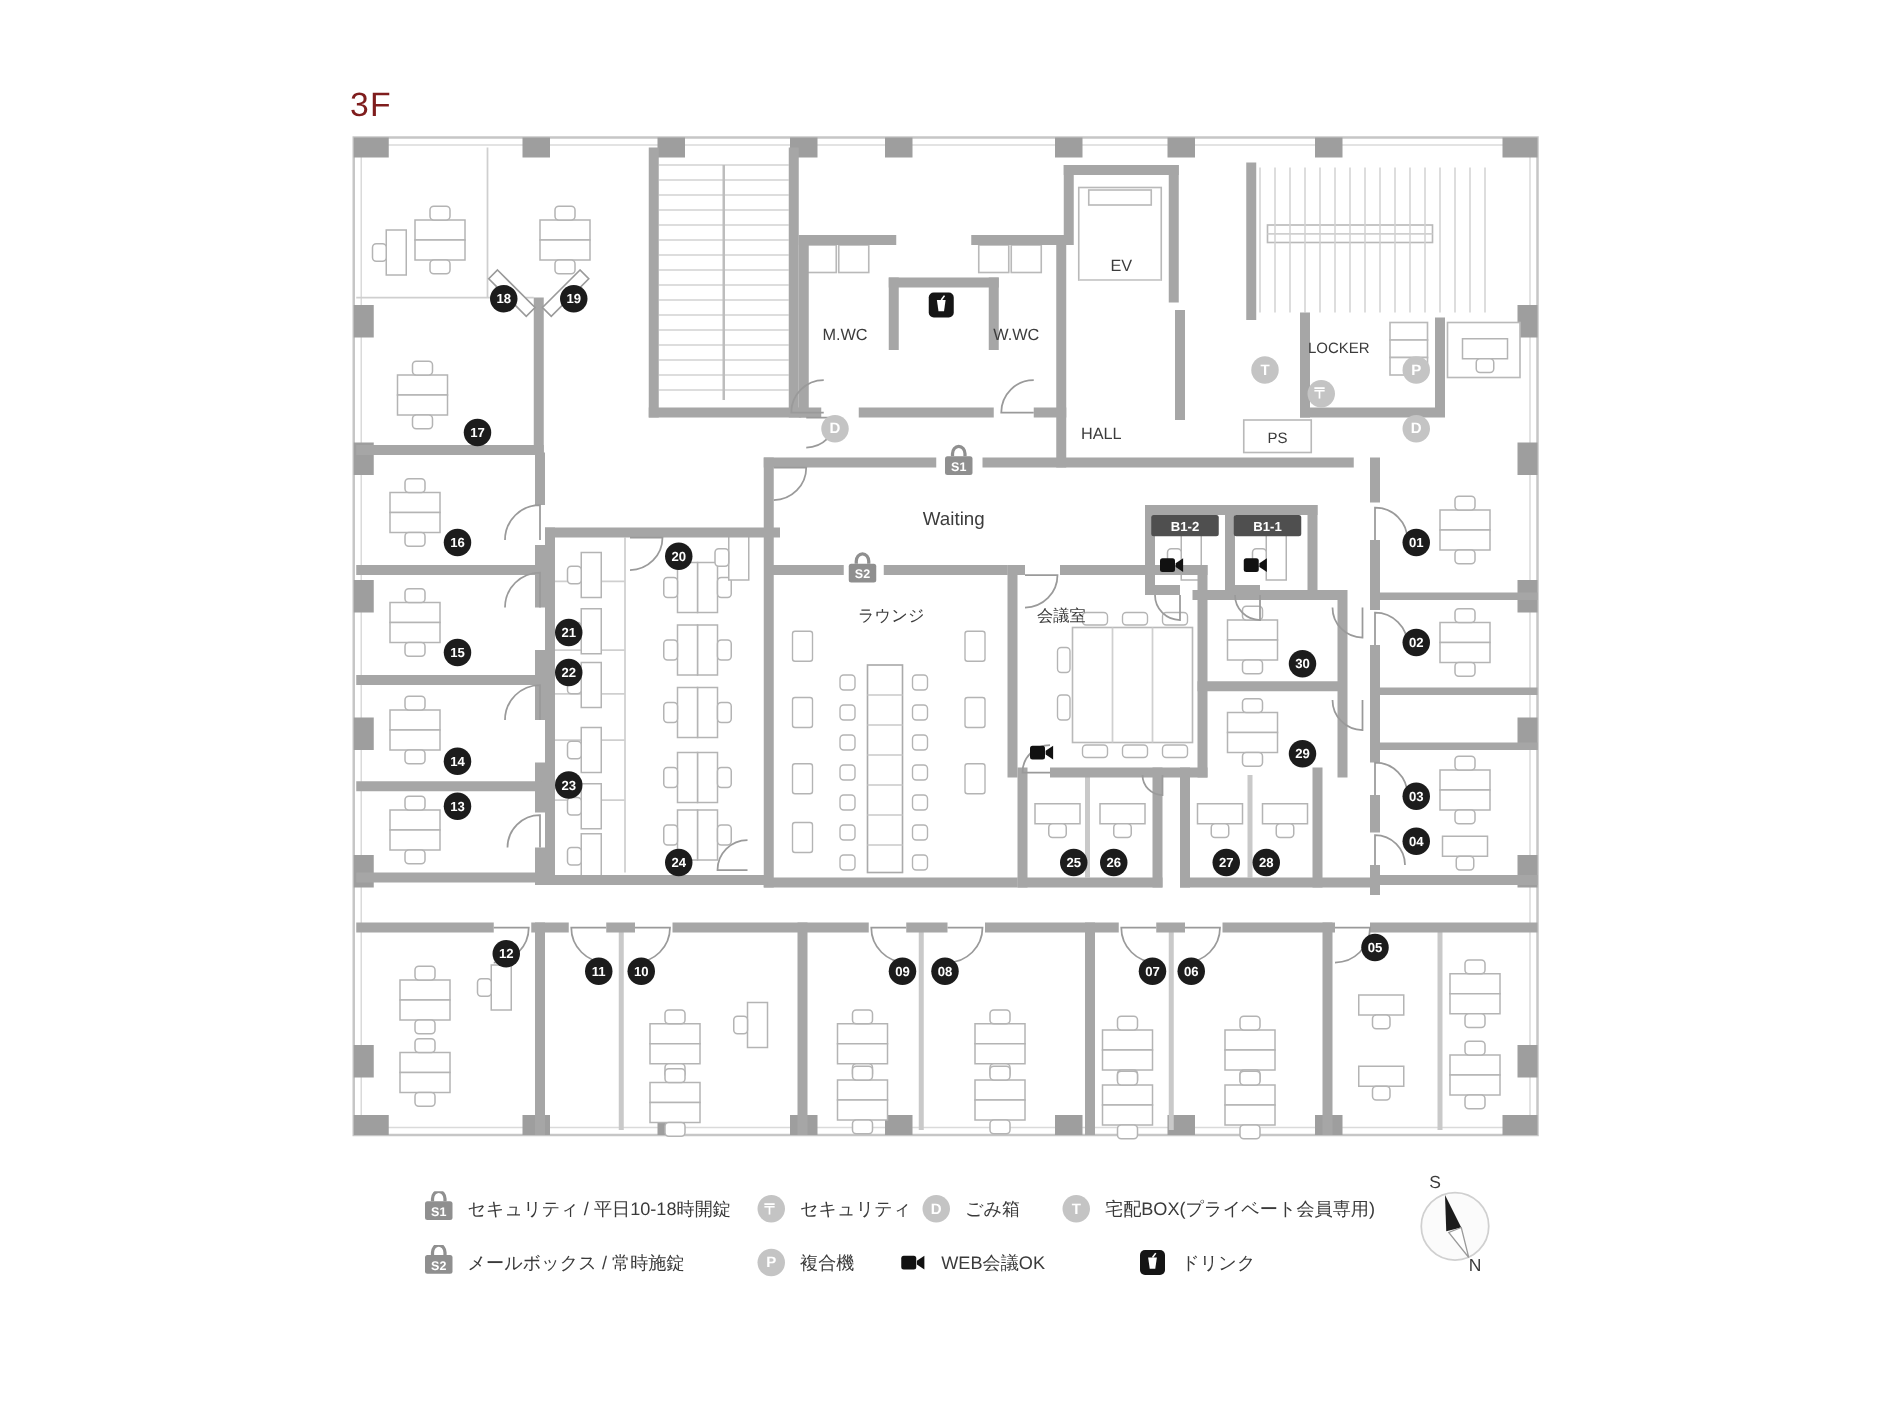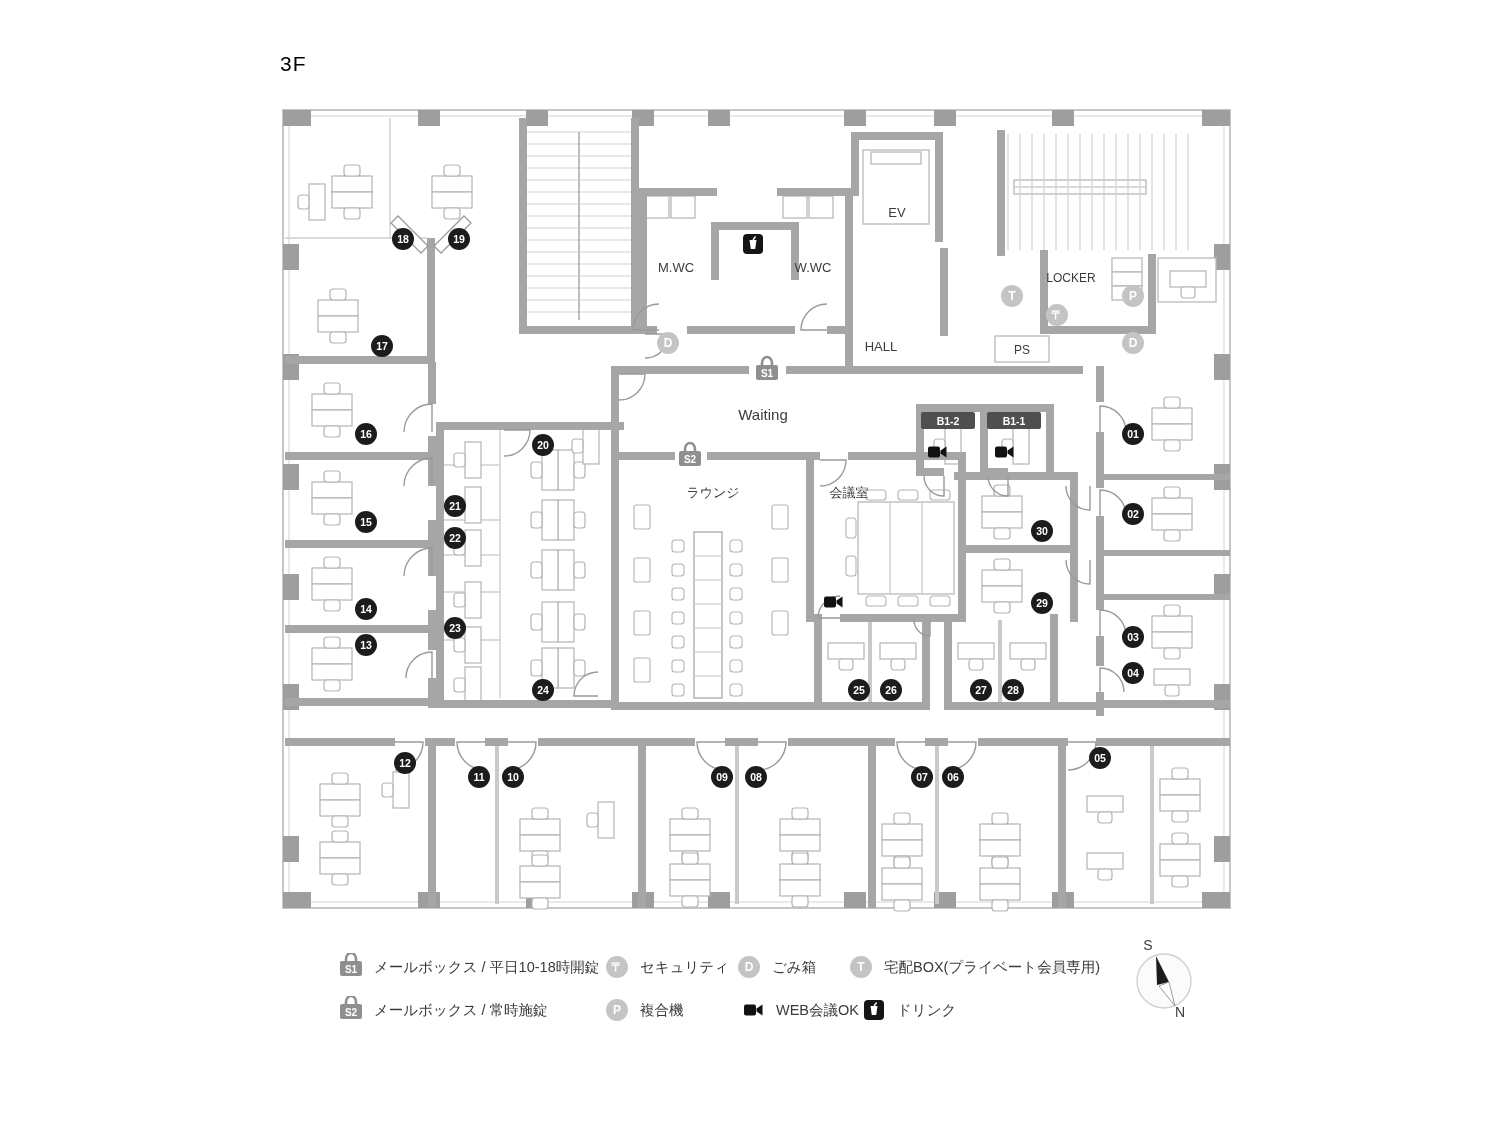--- a/index.html
+++ b/index.html
@@ -1,18 +1,18 @@
 <!DOCTYPE html>
 <html><head>
 <meta charset="utf-8">
 <style>
   html,body{margin:0;padding:0;background:#fff;}
   .stage{position:relative;width:1512px;height:1134px;background:#fff;overflow:hidden;
          font-family:"Liberation Sans","DejaVu Sans",sans-serif;}
-  .floor-title{position:absolute;left:280px;top:52px;font-size:21px;color:#000000;letter-spacing:1px;}
+  .floor-title{position:absolute;left:280px;top:69px;font-size:27px;color:#7f1d1d;letter-spacing:1px;}
   #plan{position:absolute;left:0;top:0;}
   #legend{position:absolute;left:0;top:0;width:100%;height:100%;pointer-events:none;}
   .legend-item{position:absolute;display:flex;align-items:center;gap:9px;height:28px;
                font-size:14.5px;color:#3a3a3a;white-space:nowrap;}
   .legend-item svg{flex:0 0 auto;}
 </style>
 </head>
 <body>
 
 <div class="stage">
@@ -537,21 +537,21 @@
 
   <div id="legend">
       <div class="legend-item" style="left: 337px; top: 953px;">
         <svg width="28" height="28" viewBox="-14 -14 28 28">
           <g transform="translate(0,1)">
             <path d="M -5 -7 v -2 a 5 6 0 0 1 10 0 v 2" fill="none" stroke="#8f8f8f" stroke-width="2.6"></path>
             <rect x="-11" y="-7" width="22" height="15" rx="2" fill="#8f8f8f"></rect>
             <text x="0" y="4.6" font-size="10" fill="#fff" text-anchor="middle" font-family="&quot;Liberation Sans&quot;,&quot;DejaVu Sans&quot;,sans-serif" font-weight="bold">S1</text>
           </g>
         </svg>
-        <span>メールボックス / 平日10-18時開錠</span>
+        <span>セキュリティ / 平日10-18時開錠</span>
       </div>
       <div class="legend-item" style="left: 603px; top: 953px;">
         <svg width="28" height="28" viewBox="-14 -14 28 28">
           <g>
             <circle cx="0" cy="0" r="11" fill="#c4c4c4"></circle>
             <text x="0" y="3.8" font-size="12" fill="#fff" text-anchor="middle" font-family="&quot;Liberation Sans&quot;,&quot;DejaVu Sans&quot;,sans-serif" font-weight="bold">〒</text>
           </g>
         </svg>
         <span>セキュリティ</span>
       </div>
@@ -585,30 +585,30 @@
       </div>
       <div class="legend-item" style="left: 603px; top: 996px;">
         <svg width="28" height="28" viewBox="-14 -14 28 28">
           <g>
             <circle cx="0" cy="0" r="11" fill="#c4c4c4"></circle>
             <text x="0" y="3.8" font-size="12" fill="#fff" text-anchor="middle" font-family="&quot;Liberation Sans&quot;,&quot;DejaVu Sans&quot;,sans-serif" font-weight="bold">P</text>
           </g>
         </svg>
         <span>複合機</span>
       </div>
-      <div class="legend-item" style="left: 739px; top: 996px;">
+      <div class="legend-item" style="left: 716px; top: 996px;">
         <svg width="28" height="28" viewBox="-14 -14 28 28">
           <g transform="translate(0,0)">
             <rect x="-9" y="-5.5" width="12" height="11" rx="2" fill="#111"></rect>
             <path d="M 3.5 -1.5 L 9.5 -5.5 L 9.5 5.5 L 3.5 1.5 Z" fill="#111"></path>
           </g>
         </svg>
         <span>WEB会議OK</span>
       </div>
-      <div class="legend-item" style="left: 860px; top: 996px;">
+      <div class="legend-item" style="left: 908px; top: 996px;">
         <svg width="28" height="28" viewBox="-14 -14 28 28">
           <g transform="translate(0,0)">
             <rect x="-10" y="-10" width="20" height="20" rx="4" fill="#151515"></rect>
             <path d="M -3.5 -4 h 7 l -1.3 9 h -4.4 Z" fill="#fff"></path>
             <line x1="0" y1="-4" x2="2.6" y2="-7.5" stroke="#fff" stroke-width="1.3"></line>
           </g>
         </svg>
         <span>ドリンク</span>
       </div>
     </div>

